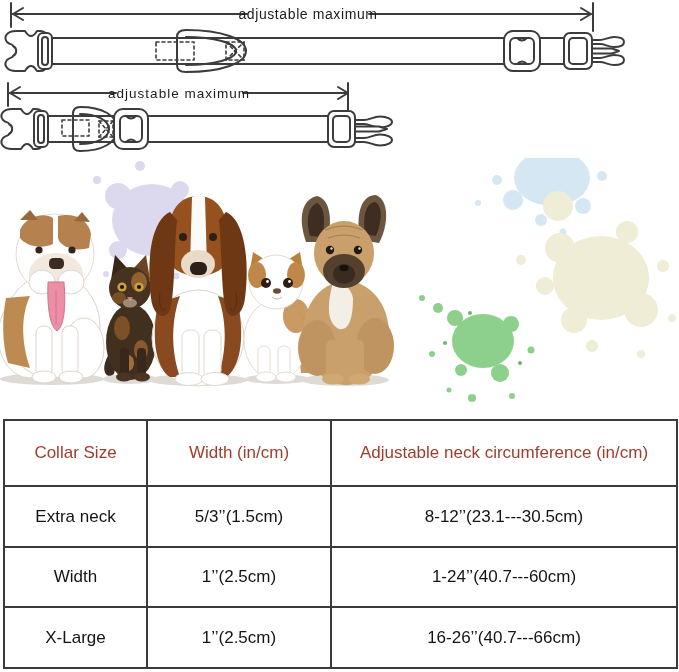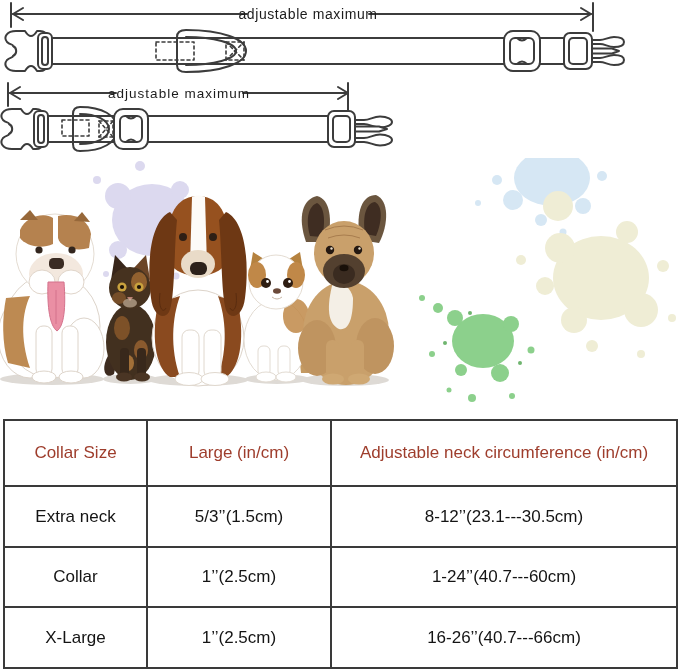--- a/index.html
+++ b/index.html
@@ -314,30 +314,30 @@
 
   <table class="size-table">
     <colgroup>
         <col class="c1">
         <col class="c2">
         <col class="c3">
       </colgroup>
     <tbody>
         <tr class="hdr">
       <th>Collar Size</th>
-      <th>Large (in/cm)</th>
+      <th>Width (in/cm)</th>
       <th>Adjustable neck circumference (in/cm)</th>
     </tr>
     <tr class="data">
       <td>Extra neck</td>
       <td>5/3’’(1.5cm)</td>
       <td>8-12’’(23.1---30.5cm)</td>
     </tr>
     <tr class="data">
-      <td>Collar</td>
+      <td>Width</td>
       <td>1’’(2.5cm)</td>
       <td>1-24’’(40.7---60cm)</td>
     </tr>
     <tr class="data">
       <td>X-Large</td>
       <td>1’’(2.5cm)</td>
       <td>16-26’’(40.7---66cm)</td>
     </tr>
   </tbody>
     </table>

